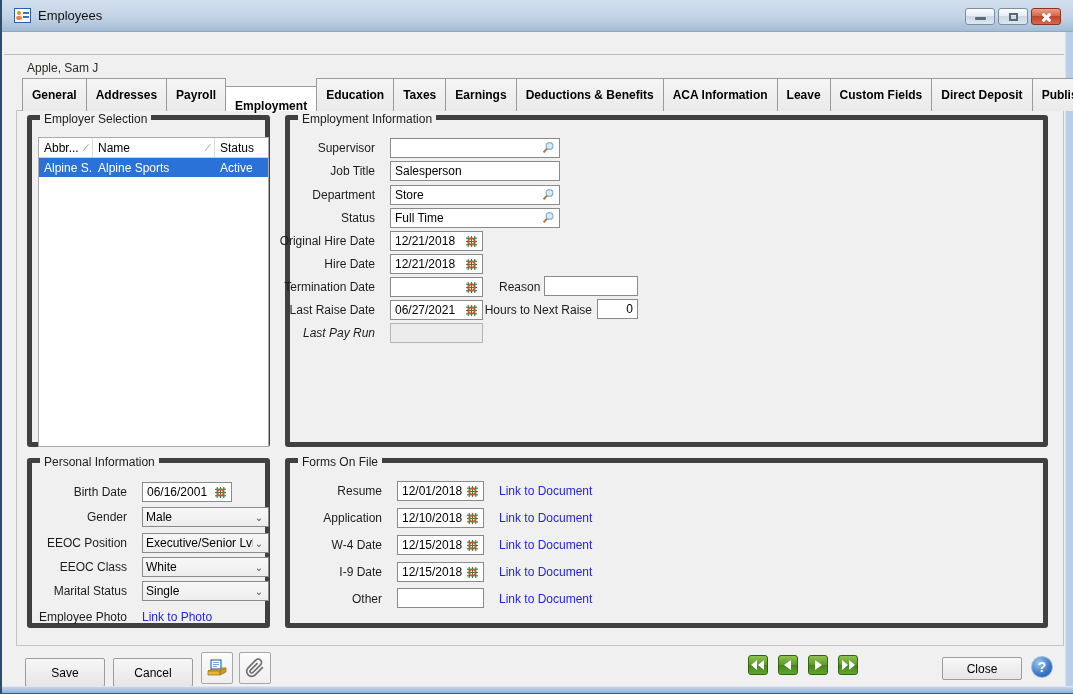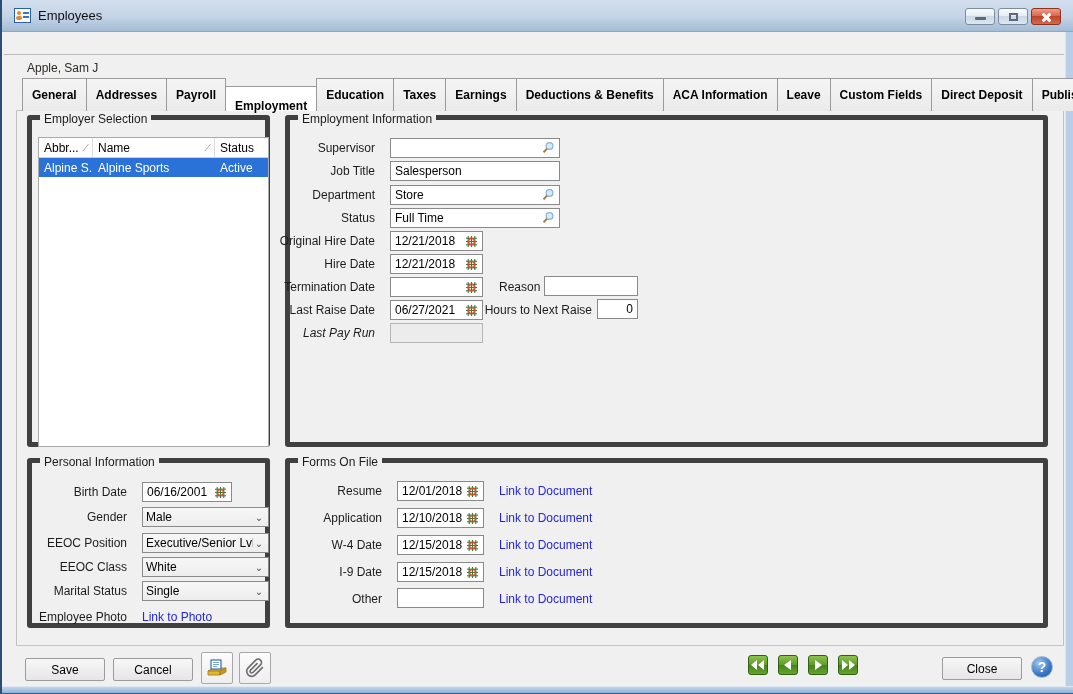--- a/index.html
+++ b/index.html
@@ -63,21 +63,21 @@
   .field.disabled{background:#ececec;border-color:#b5b5b5;}
   .field .val{flex:1;overflow:hidden;}
   .field .val.num{text-align:right;}
   .icon-right{margin-left:auto;flex:none;display:flex;align-items:center;}
   .combo{position:absolute;height:20px;background:linear-gradient(#f7f7f7,#ededed);border:1px solid #8a8a8a;
     display:flex;align-items:center;padding:0 3px;cursor:pointer;}
   .combo .val{flex:1;overflow:hidden;white-space:nowrap;}
   .combo .chev{flex:none;width:12px;color:#555;font-size:10px;text-align:center;}
   a.link{color:#2525dd;cursor:pointer;white-space:nowrap;position:absolute;}
   
-  .btn{position:absolute;height:23px;border:1px solid #9c9c9c;border-radius:2px;
+  .btn{position:absolute;height:29px;border:1px solid #9c9c9c;border-radius:2px;
     background:linear-gradient(#f7f7f7,#e6e6e6);display:flex;align-items:center;justify-content:center;cursor:pointer;}
   .tool-btn{position:absolute;width:32px;height:32px;border:1px solid #a8a8a8;border-radius:2px;background:linear-gradient(#fcfcfc,#eee);
     display:flex;align-items:center;justify-content:center;cursor:pointer;}
   .nav-btn{position:absolute;width:20px;height:20px;border:1px solid #2f6310;border-radius:3px;
     background:linear-gradient(#8fc24f 0%,#5c9a28 50%,#45821a 51%,#63a52e 100%);
     display:flex;align-items:center;justify-content:center;cursor:pointer;}
   .help-circle{position:absolute;width:22px;height:22px;border-radius:50%;
     background:radial-gradient(circle at 35% 30%,#9ec7ef,#3a77c2 60%,#1d55a0);
     color:#fff;font-weight:bold;font-size:14px;display:flex;align-items:center;justify-content:center;
     border:1px solid #9fb8d8;cursor:pointer;}

